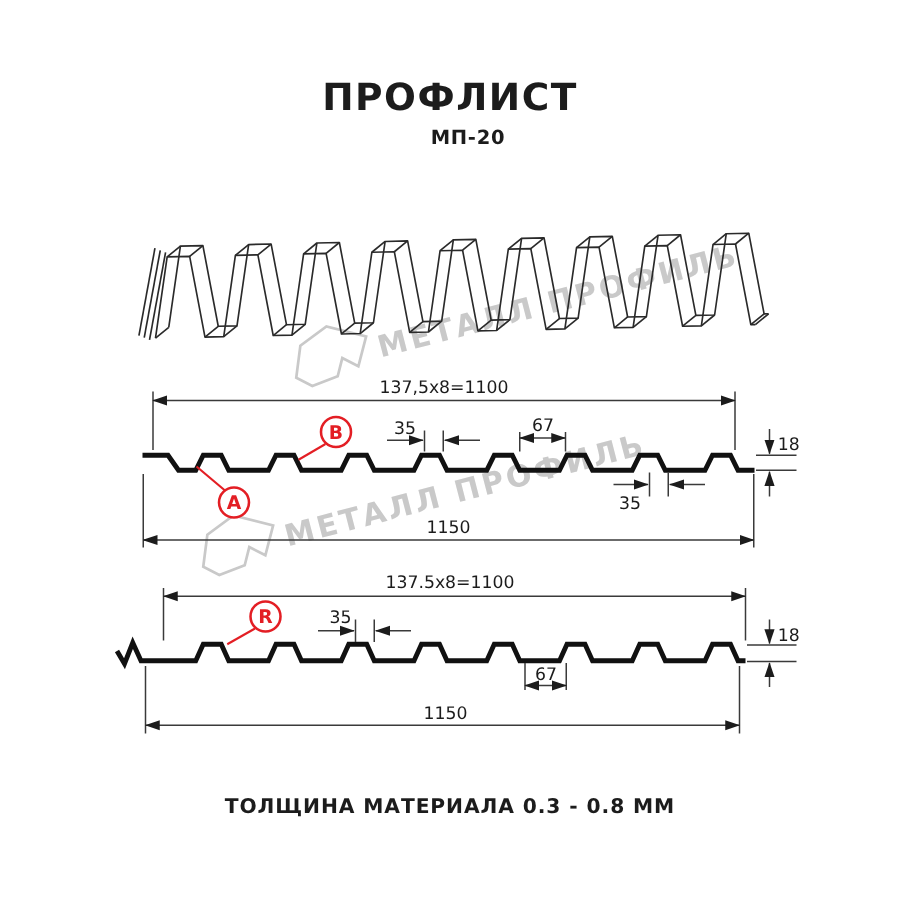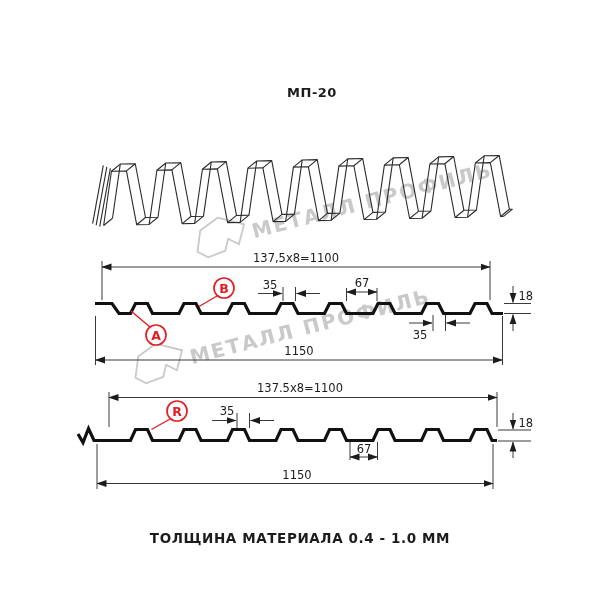--- a/index.html
+++ b/index.html
@@ -18,20 +18,21 @@
   .wire{stroke:#2a2a2a;stroke-width:1.1;fill:none;stroke-linejoin:round;}
   .dimtext{font-size:11.5px;fill:#1c1c1c;}
   .lbl{font-size:12.5px;font-weight:600;}
   .wmtext{font-size:20px;font-weight:700;letter-spacing:2px;}
 </style>
 </head>
 <body>
 
 <div class="stage">
 
+  <div class="title">ПРОФЛИСТ</div>
   <div class="subtitle">МП-20</div>
 
   <svg width="600" height="600" viewBox="0 0 600 600">
     <defs>
       <marker id="arr" viewBox="0 0 10 10" refX="9.5" refY="5" markerWidth="10" markerHeight="10" orient="auto-start-reverse">
         <path d="M0 1.6 L10 5 L0 8.4 Z" fill="#1c1c1c"></path>
       </marker>
     </defs>
 
     <g transform="translate(196,246) rotate(-14.5)">
@@ -174,14 +175,14 @@
       <line class="thin" x1="513" y1="458" x2="513" y2="442" marker-end="url(#arr)"></line>
       <text class="dimtext" x="518.5" y="427">18</text>
 
       <line class="thin" x1="97" y1="444" x2="97" y2="489"></line>
       <line class="thin" x1="493" y1="444" x2="493" y2="489"></line>
       <line class="thin" x1="97" y1="483.5" x2="493" y2="483.5" marker-start="url(#arr)" marker-end="url(#arr)"></line>
       <text class="dimtext" x="297" y="479" text-anchor="middle">1150</text>
     </g>
   </svg>
 
-  <div class="footer">ТОЛЩИНА МАТЕРИАЛА 0.4 - 1.0 ММ</div>
+  <div class="footer">ТОЛЩИНА МАТЕРИАЛА 0.3 - 0.8 ММ</div>
 </div>
 
 </body></html>

